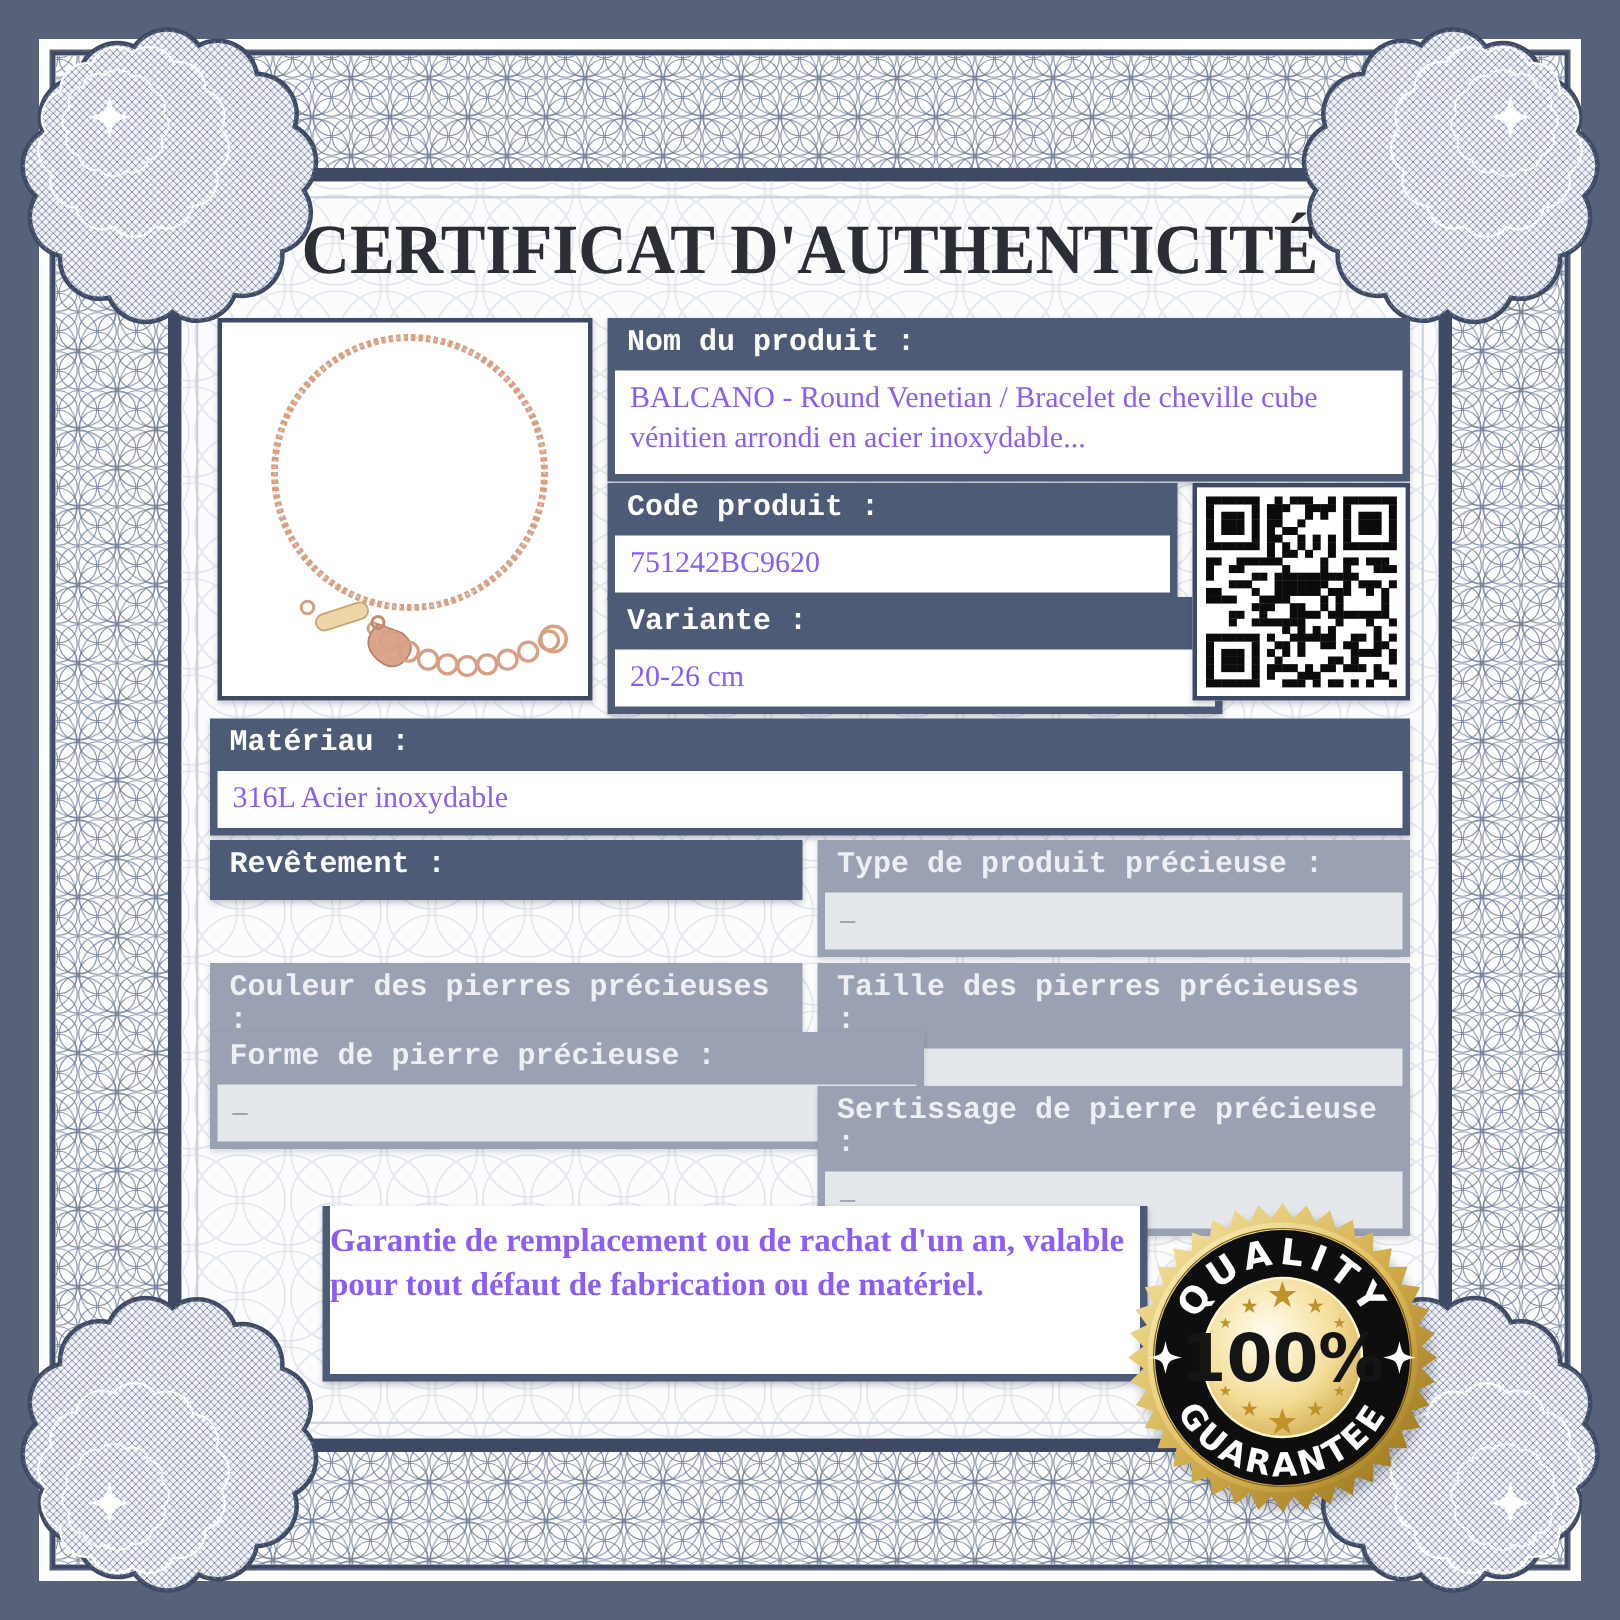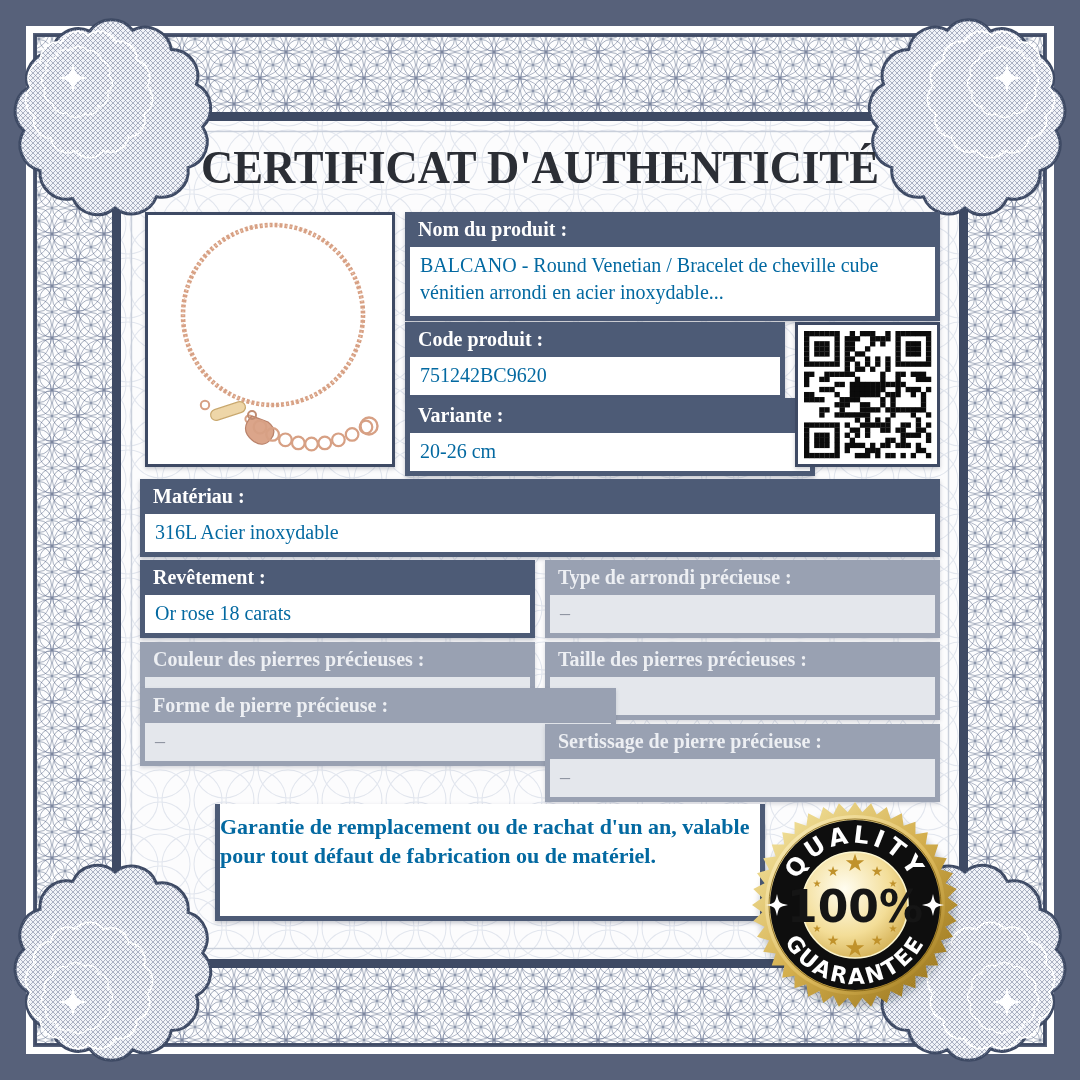--- a/index.html
+++ b/index.html
@@ -4,22 +4,22 @@
 <style>
   html,body{margin:0;padding:0;width:1080px;height:1080px;overflow:hidden;
     font-family:"Liberation Serif","DejaVu Serif",serif;}
   .canvas{position:relative;width:1080px;height:1080px;background:#57617a;}
   .deco{position:absolute;left:0;top:0;z-index:0;}
   .title{position:absolute;left:0;right:0;top:140px;margin:0;text-align:center;
     font-size:47px;font-weight:700;color:#2b2e35;letter-spacing:0px;
     transform:scaleX(.95);z-index:3;}
   .fld{position:absolute;background:#4d5b76;padding:0 5px 5px 5px;box-sizing:border-box;
     z-index:3;box-shadow:0 2px 4px rgba(50,58,80,.28);}
-  .fld .lb{color:#ffffff;font-weight:700;font-size:20px;padding:6px 8px 7px 8px;line-height:1.1;}
-  .fld .vl{background:#ffffff;color:#0369a1;font-size:20px;line-height:1.34;
+  .fld .lb{color:#ffffff;font-weight:700;font-size:20px;padding:6px 8px 7px 8px;line-height:1.1;font-family:Liberation Mono, monospace;}
+  .fld .vl{background:#ffffff;color:#8b5cf6;font-size:20px;line-height:1.34;
     padding:5px 10px 6px 10px;min-height:27px;}
   .fld.off{background:#99a1b2;box-shadow:0 2px 4px rgba(50,58,80,.18);}
   .fld.off .lb{color:#edeff3;}
   .fld.off .vl{background:#e4e7ec;color:#8b919e;}
   .photo{position:absolute;left:145px;top:212px;width:250px;height:255px;background:#ffffff;
     border:3px solid #3e4a64;box-sizing:border-box;z-index:3;box-shadow:0 2px 4px rgba(50,58,80,.25);}
   .qrbox{position:absolute;left:795px;top:322px;width:145px;height:145px;background:#ffffff;
     border:3px solid #3e4a64;box-sizing:border-box;z-index:3;box-shadow:0 2px 4px rgba(50,58,80,.25);}
   .war{position:absolute;left:215px;top:804px;width:550px;z-index:3;}
   .war .vl{font-weight:700;font-size:22px;line-height:1.34;min-height:96px;padding:8px 0;}
@@ -486,24 +486,23 @@
       </svg>
   </div>
 
   <div class="fld" style="left:140px;top:479px;width:800px;">
     <div class="lb">Matériau :</div>
     <div class="vl">316L Acier inoxydable</div>
   </div>
 
   <div class="fld" style="left:140px;top:560px;width:395px;">
     <div class="lb">Revêtement :</div>
-    <div class="vl">Or rose 18 carats</div>
   </div>
   <div class="fld off" style="left:545px;top:560px;width:395px;">
-    <div class="lb">Type de arrondi précieuse :</div>
+    <div class="lb">Type de produit précieuse :</div>
     <div class="vl">–</div>
   </div>
 
   <div class="fld off" style="left:140px;top:642px;width:395px;">
     <div class="lb">Couleur des pierres précieuses :</div>
     <div class="vl">–</div>
   </div>
   <div class="fld off" style="left:545px;top:642px;width:395px;">
     <div class="lb">Taille des pierres précieuses :</div>
     <div class="vl">–</div>

